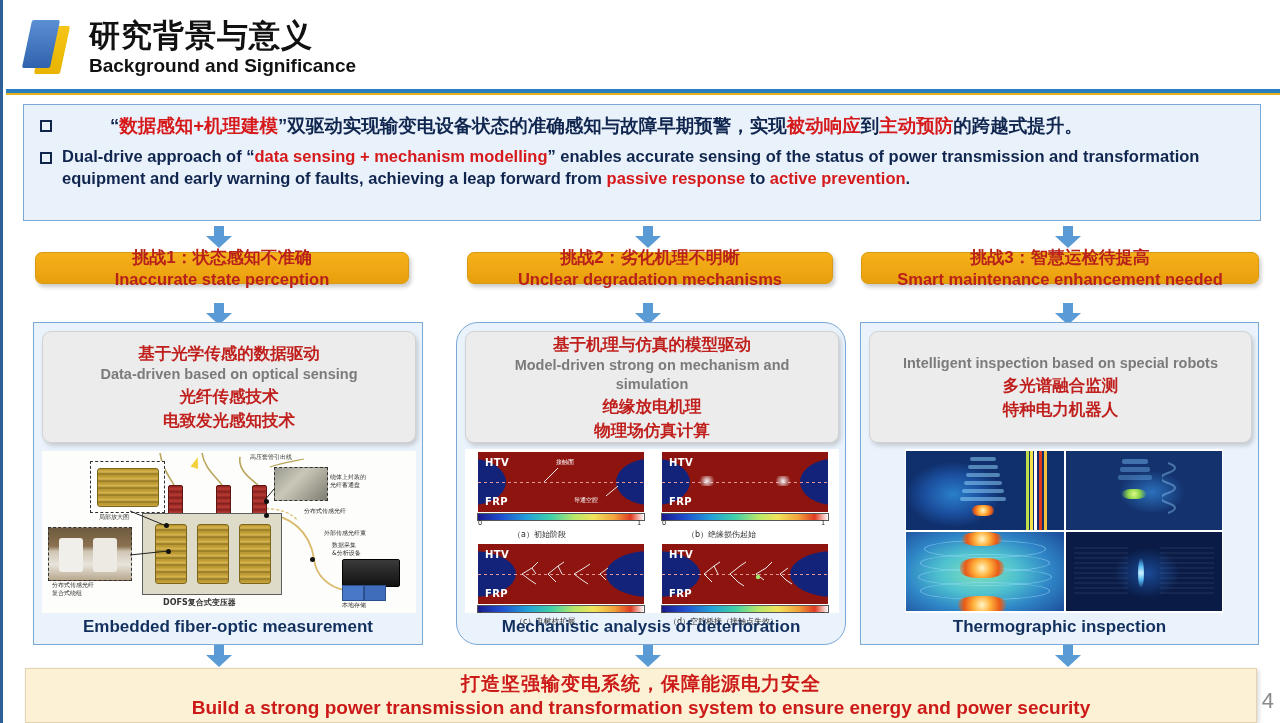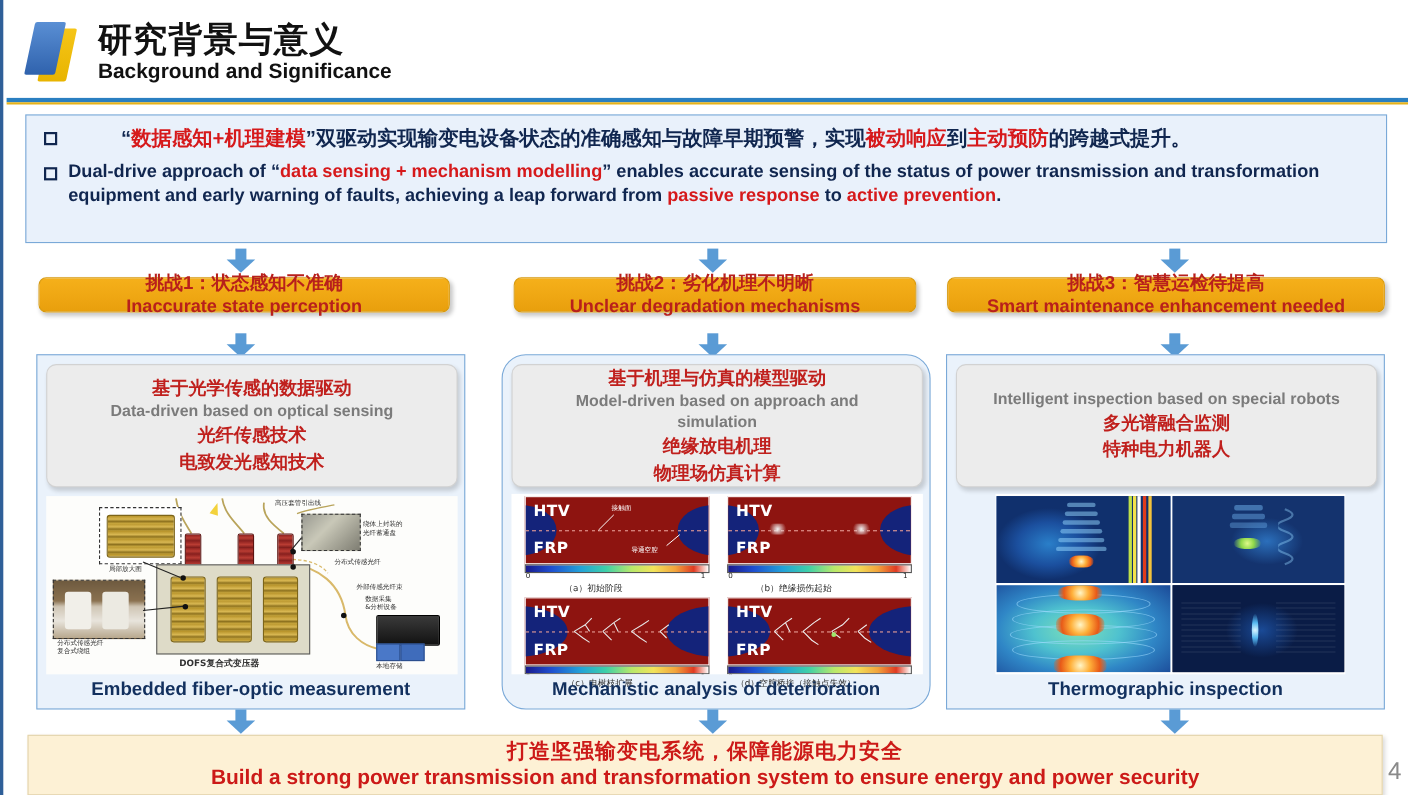--- a/index.html
+++ b/index.html
@@ -221,21 +221,21 @@
   }
   .sim .lobeL { left: -6px; border-radius: 0 100% 100% 0 / 0 50% 50% 0; }
   .sim .lobeR { right: -6px; border-radius: 100% 0 0 100% / 50% 0 0 50%; }
   .sim .midline {
     position: absolute; left: 0; right: 0; top: 50%;
     height: 1px;
     background: repeating-linear-gradient(90deg,#e59b94 0 3px, transparent 3px 6px);
   }
   .sim .htv, .sim .frp {
     position: absolute; left: 7px;
-    font-size: 14px; font-weight: bold; color: #ffffff;
+    font-size: 10px; font-weight: bold; color: #ffffff;
     font-family: "DejaVu Sans", sans-serif; letter-spacing: .4px;
   }
   .sim .htv { top: 5px; }
   .sim .frp { bottom: 5px; }
   .cbar {
     position: absolute; height: 6px;
     background: linear-gradient(90deg,
       #1a1a8c 0%, #1f4fd0 14%, #23a2d8 30%, #3fd0a8 44%,
       #b8e86a 58%, #f2e35a 70%, #f2a33c 82%, #e03a22 92%, #ffffff 100%);
     border: 1px solid #555;
@@ -448,21 +448,21 @@
       <div class="tinylbl" style="left:300px; top:150px;">本地存储</div>
     </div>
 
     <div class="panel-caption" style="left:0; top:294px; width:388px;">Embedded fiber-optic measurement</div>
   </div>
 
   <div class="panel" style="left:453px; top:322px; width:390px; height:323px;border-radius:22px;">
 
     <div class="panel-head" style="width:374px; height:112px;">
       <div class="ph-cn">基于机理与仿真的模型驱动</div>
-      <div class="ph-en" style="width:330px;">Model-driven based on approach and simulation</div>
+      <div class="ph-en" style="width:330px;">Model-driven strong on mechanism and simulation</div>
       <div class="ph-cn2">绝缘放电机理</div>
       <div class="ph-cn2">物理场仿真计算</div>
     </div>
 
     <div class="figure-box" style="left:8px; top:126px; width:374px; height:164px;">
 
       <div class="sim" style="left:12px; top:2px; width:166px; height:60px;">
         <div class="lobeL"></div>
         <div class="lobeR"></div>
         <div class="midline"></div>

